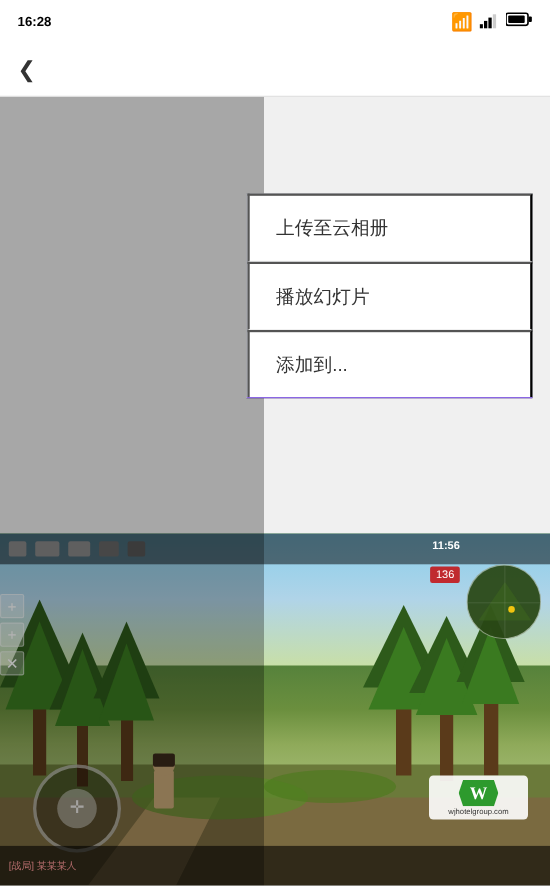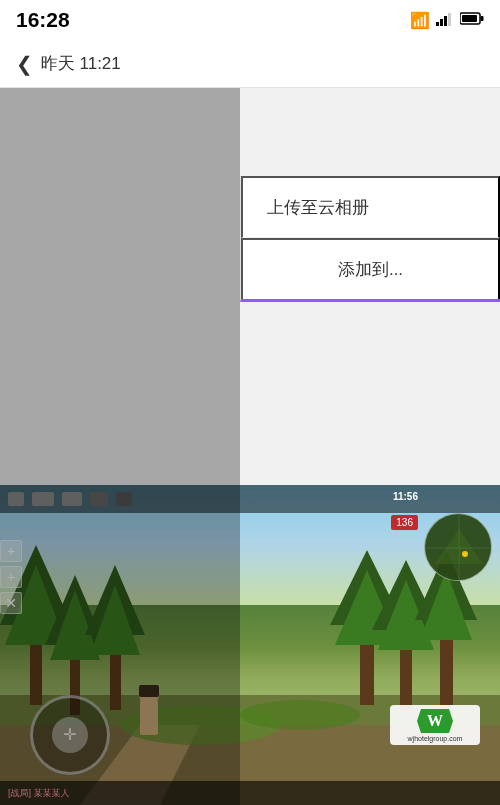--- a/index.html
+++ b/index.html
@@ -20,21 +20,21 @@
       background: #fff;
       display: flex;
       align-items: center;
       justify-content: space-between;
       padding: 0 16px;
       position: relative;
       z-index: 100;
     }
 
     .status-time {
-      font-size: 21px;
+      font-size: 12px;
       font-weight: 600;
       color: #000;
     }
 
     .status-icons {
       display: flex;
       align-items: center;
       gap: 6px;
     }
 
@@ -198,21 +198,21 @@
       color: white;
       font-size: 14px;
     }
 
     
     .game-chat-bar {
       position: absolute;
       bottom: 0;
       left: 0;
       right: 0;
-      height: 24px;
+      height: 36px;
       background: rgba(0,0,0,0.6);
       display: flex;
       align-items: center;
       padding: 0 8px;
     }
 
     .chat-text {
       color: #ff6666;
       font-size: 9px;
     }
@@ -236,25 +236,25 @@
     .watermark-text {
       font-size: 7px;
       color: #333;
       margin-top: 2px;
     }
 
     
     .context-menu {
       position: absolute;
       top: 88px;
-      right: 0;
+      right: 16px;
       width: 260px;
       background: #0f172a;
       border-left: 1px solid #e0e0e0;
-      border-bottom: 3px solid #8b5cf6;
+      border-bottom: 1px solid #8b5cf6;
       z-index: 500;
     }
 
     .menu-item {
       padding: 18px 24px;
       font-size: 17px;
       color: #333;
       border-bottom: 1px solid #f0f0f0;
       cursor: pointer;
       background: #fff;
@@ -263,21 +263,20 @@
       text-align: left;
     }
 
     .menu-item:last-child {
       border-bottom: none;
     }
 
     .menu-item-partial {
       overflow: hidden;
       white-space: nowrap;
-      text-align: center;
     }
 
     
     .overlay-dim {
       position: absolute;
       top: 0;
       left: 0;
       right: 260px;
       bottom: 0;
       background: rgba(0,0,0,0.3);
@@ -337,21 +336,20 @@
         <rect x="2" y="3" width="15" height="7" rx="1" fill="#000"></rect>
       </svg>
     </span>
   </div>
 </div>
 
 <div class="nav-bar">
   <div class="nav-back">
     <span class="nav-back-arrow">❮</span>
   </div>
-  <span class="nav-title">昨天 11:21</span>
 </div>
 
 <div class="main-content">
 
   <div class="game-screenshot">
 
     <div class="game-sky"></div>
 
     <svg style="position:absolute;top:60px;left:0;width:100%;height:260px;" viewBox="0 0 500 260" preserveAspectRatio="none">
 
@@ -445,20 +443,21 @@
         <span class="chat-text" style="color:#ff9999; font-size:9px;">[战局] 某某某人</span>
       </div>
 
     </div>
   </div>
 
   <div class="overlay-dim"></div>
 
   <div class="context-menu">
     <button class="menu-item">上传至云相册</button>
+    <button class="menu-item">播放幻灯片</button>
     <button class="menu-item menu-item-partial">添加到...</button>
   </div>
 
   <div class="watermark">
 
     <svg width="36" height="24" viewBox="0 0 36 24">
       <polygon points="4,0 32,0 36,12 32,24 4,24 0,12" fill="#2d9a2d"></polygon>
       <text x="18" y="17" text-anchor="middle" fill="white" font-size="16" font-weight="bold" font-family="serif">W</text>
     </svg>
     <span class="watermark-text">wjhotelgroup.com</span>

